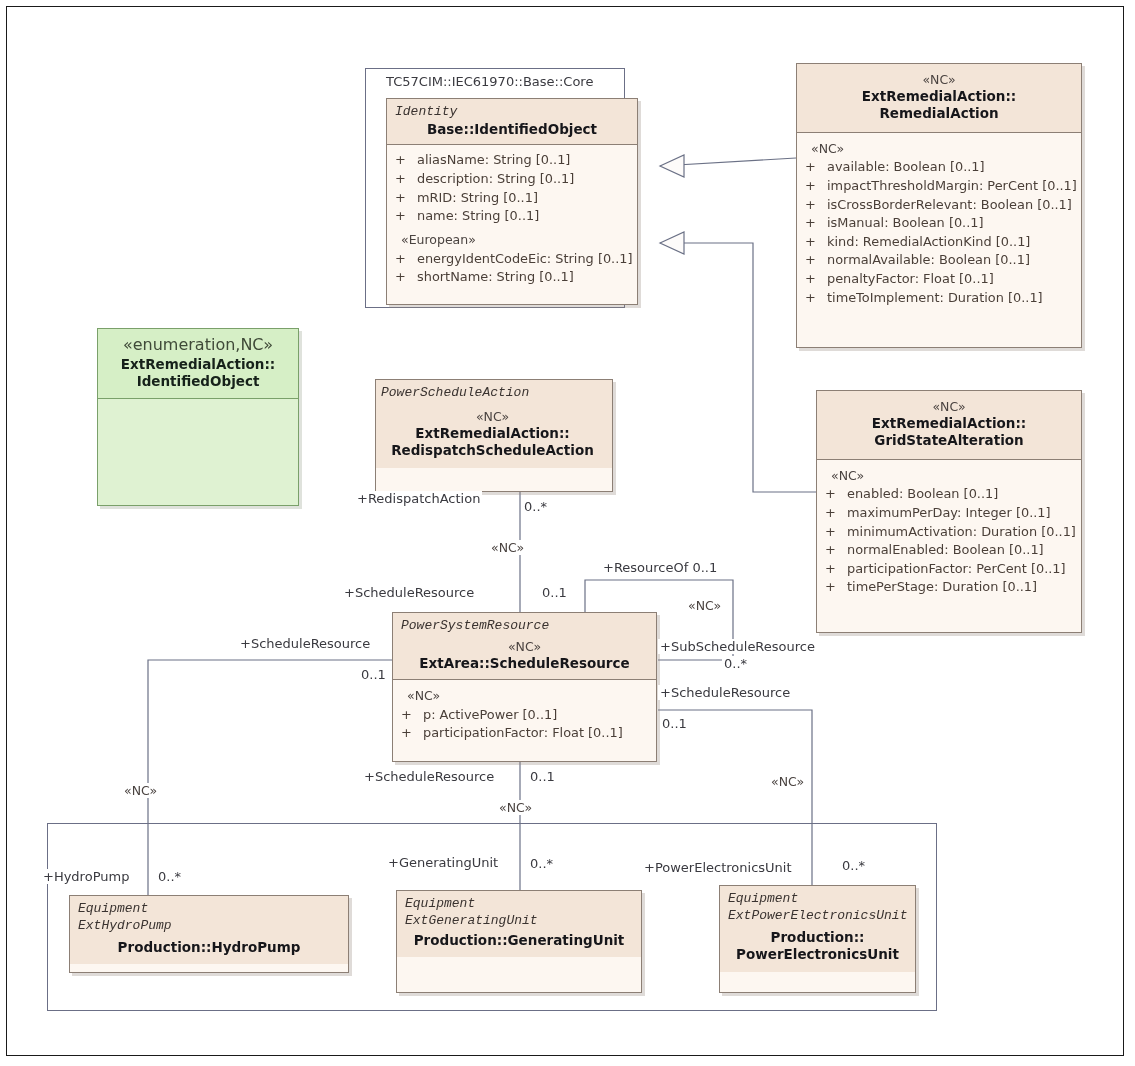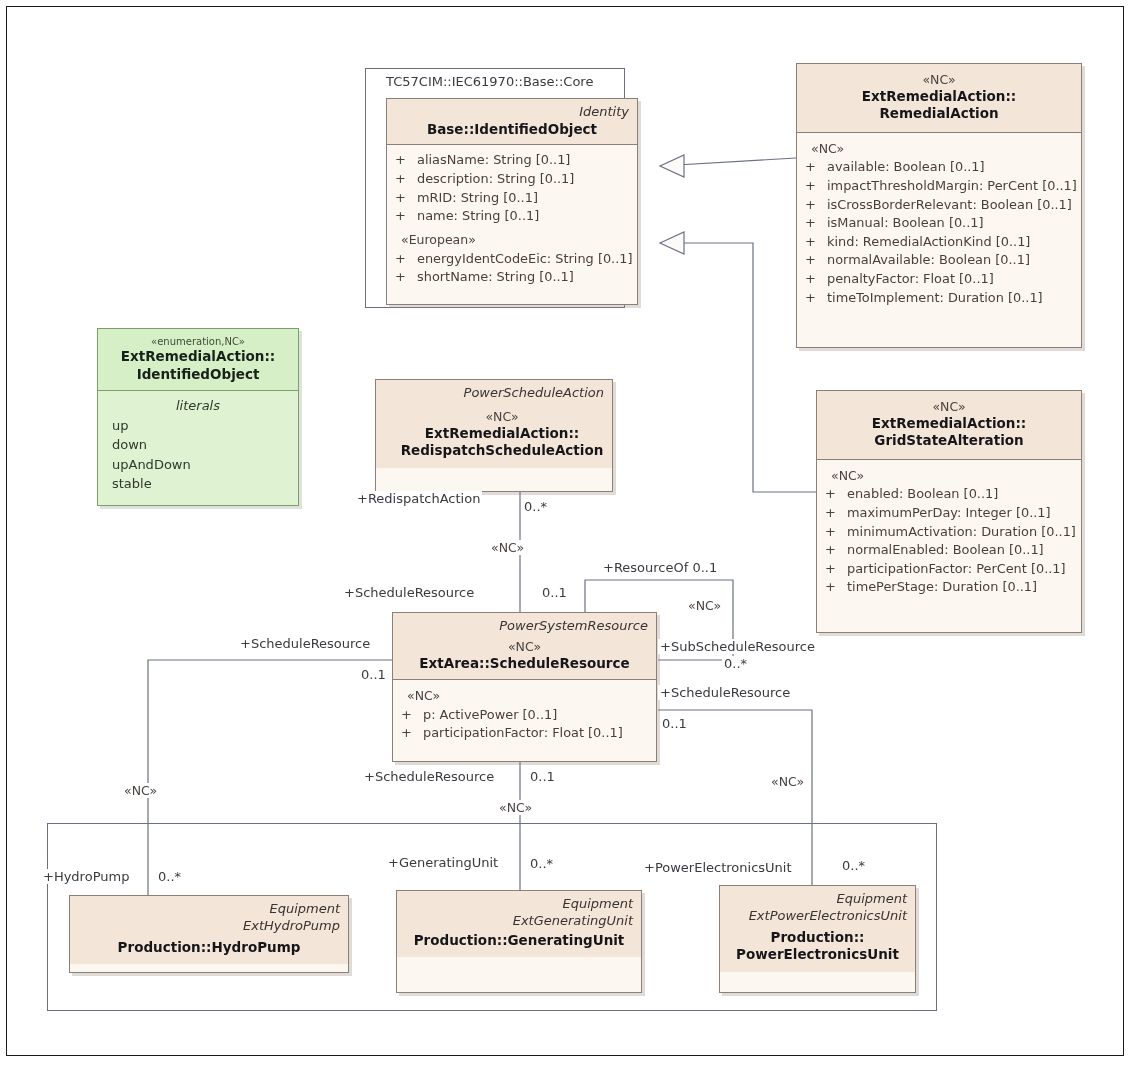--- a/index.html
+++ b/index.html
@@ -16,32 +16,32 @@
             background:#ffffff;border-left:1px solid #1a1a1a;
             transform:skewX(-26deg);transform-origin:bottom left;}
   .titletab span.txt{position:relative;z-index:2;}
 
   
   .cls{position:absolute;box-sizing:border-box;border:1px solid #8c7f75;
        background:#fdf7f1;box-shadow:3px 3px 0 rgba(150,135,125,.30);}
   .cls .hdr{background:#f3e5d8;border-bottom:1px solid #8c7f75;padding:5px 8px 6px 8px;text-align:center;}
   .cls .hdr.noborder{border-bottom:none;}
   .cls .stereo{font-size:12.5px;color:#4a4340;text-align:center;line-height:1.25;}
-  .cls .ital{font-style:italic;font-size:13px;color:#3a3330;text-align:right;line-height:1.3;}
+  .cls .ital{font-style:italic;font-size:13px;color:#3a3330;text-align:left;line-height:1.3;font-family:Liberation Mono, monospace;}
   .cls .nm{font-size:13.5px;font-weight:bold;color:#16161a;line-height:1.3;text-align:center;}
   .cls .body{padding:6px 8px 8px 8px;}
   .cls .attr{font-size:12.9px;color:#4a3f38;line-height:1.44;white-space:nowrap;display:flex;}
   .cls .attr .vis{width:22px;flex:0 0 22px;}
   .cls .secst{font-size:12.5px;color:#4a4340;padding-left:6px;line-height:1.5;}
 
   
   .enum{position:absolute;box-sizing:border-box;border:1px solid #7aa06a;
         background:#dff2d2;box-shadow:3px 3px 0 rgba(150,160,140,.30);}
   .enum .hdr{background:#d6efc6;border-bottom:1px solid #7aa06a;padding:6px 8px 7px 8px;text-align:center;}
-  .enum .stereo{font-size:10px;color:#3f4a38;text-align:center;line-height:1.3;}
+  .enum .stereo{font-size:16px;color:#3f4a38;text-align:center;line-height:1.3;}
   .enum .nm{font-size:13.5px;font-weight:bold;color:#16211a;line-height:1.3;text-align:center;}
   .enum .body{padding:5px 8px 8px 8px;}
   .enum .litttl{font-style:italic;font-size:13px;color:#2f3a2a;text-align:center;line-height:1.5;}
   .enum .lit{font-size:13px;color:#2f3a2a;line-height:1.5;padding-left:6px;}
 
   
   .pkg{position:absolute;box-sizing:border-box;border:1px solid #6b6f86;background:transparent;}
   .pkglabel{position:absolute;font-size:13px;color:#3a3a40;white-space:nowrap;background:#ffffff;padding:0 3px;}
   .lbl{position:absolute;font-size:13px;color:#3a3a40;white-space:nowrap;background:#ffffff;padding:0 2px;}
   .card{position:absolute;font-size:13px;color:#3a3a40;white-space:nowrap;background:#ffffff;padding:0 2px;}
@@ -187,21 +187,21 @@
           <span>participationFactor: PerCent [0..1]</span>
         </div>
       <div class="attr">
           <span class="vis">+</span>
           <span>timePerStage: Duration [0..1]</span>
         </div>
     </div>
   </div>
 
   <div class="cls" style="left:375px;top:379px;width:238px;height:113px;">
-    <div class="hdr noborder" style="padding:5px 8px 8px 24px;">
+    <div class="hdr noborder" style="padding:5px 8px 8px 5px;">
       <div class="ital">PowerScheduleAction</div>
       <div class="stereo" style="margin-top:7px;">«NC»</div>
       <div class="nm">ExtRemedialAction::</div>
       <div class="nm">RedispatchScheduleAction</div>
     </div>
   </div>
 
   <div class="cls" style="left:392px;top:612px;width:265px;height:150px;">
     <div class="hdr" style="padding:5px 8px 7px 8px;">
       <div class="ital">PowerSystemResource</div>
@@ -245,27 +245,20 @@
       <div class="nm">PowerElectronicsUnit</div>
     </div>
   </div>
 
   <div class="enum" style="left:97px;top:328px;width:202px;height:178px;">
     <div class="hdr">
       <div class="stereo">«enumeration,NC»</div>
       <div class="nm">ExtRemedialAction::</div>
       <div class="nm">IdentifiedObject</div>
     </div>
-    <div class="body">
-      <div class="litttl">literals</div>
-      <div class="lit">up</div>
-      <div class="lit">down</div>
-      <div class="lit">upAndDown</div>
-      <div class="lit">stable</div>
-    </div>
   </div>
 
   <div class="lbl" style="left:355px;top:491px;">+RedispatchAction</div>
   <div class="card" style="left:522px;top:499px;">0..*</div>
   <div class="nc" style="left:489px;top:540px;">«NC»</div>
 
   <div class="lbl" style="left:342px;top:585px;">+ScheduleResource</div>
   <div class="card" style="left:540px;top:585px;">0..1</div>
 
   <div class="lbl" style="left:601px;top:560px;">+ResourceOf 0..1</div>

